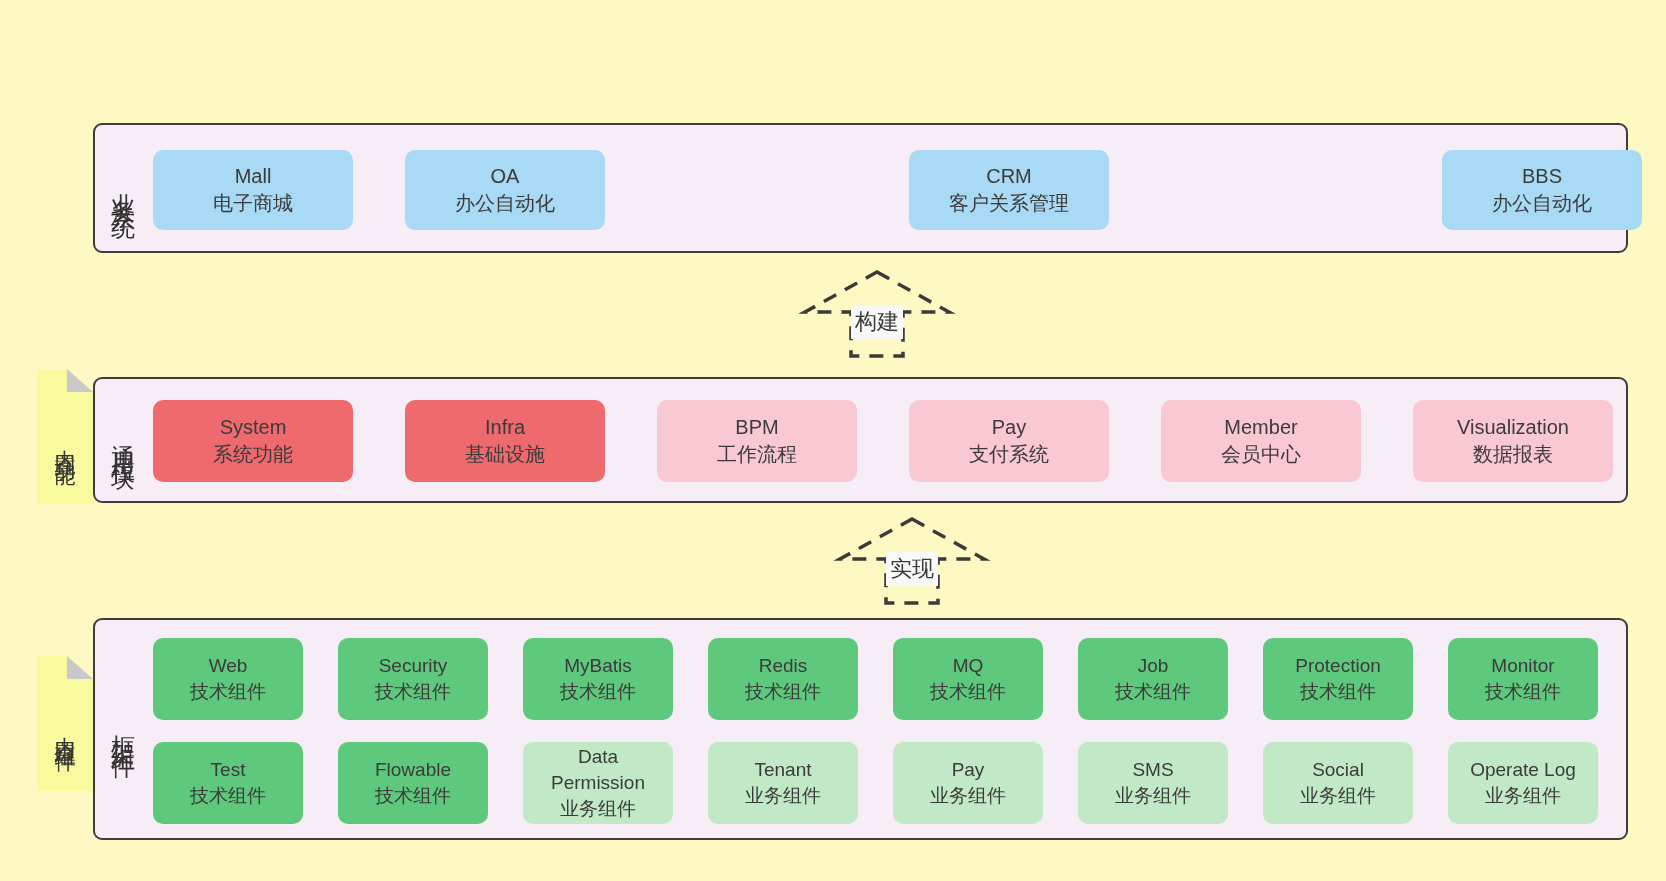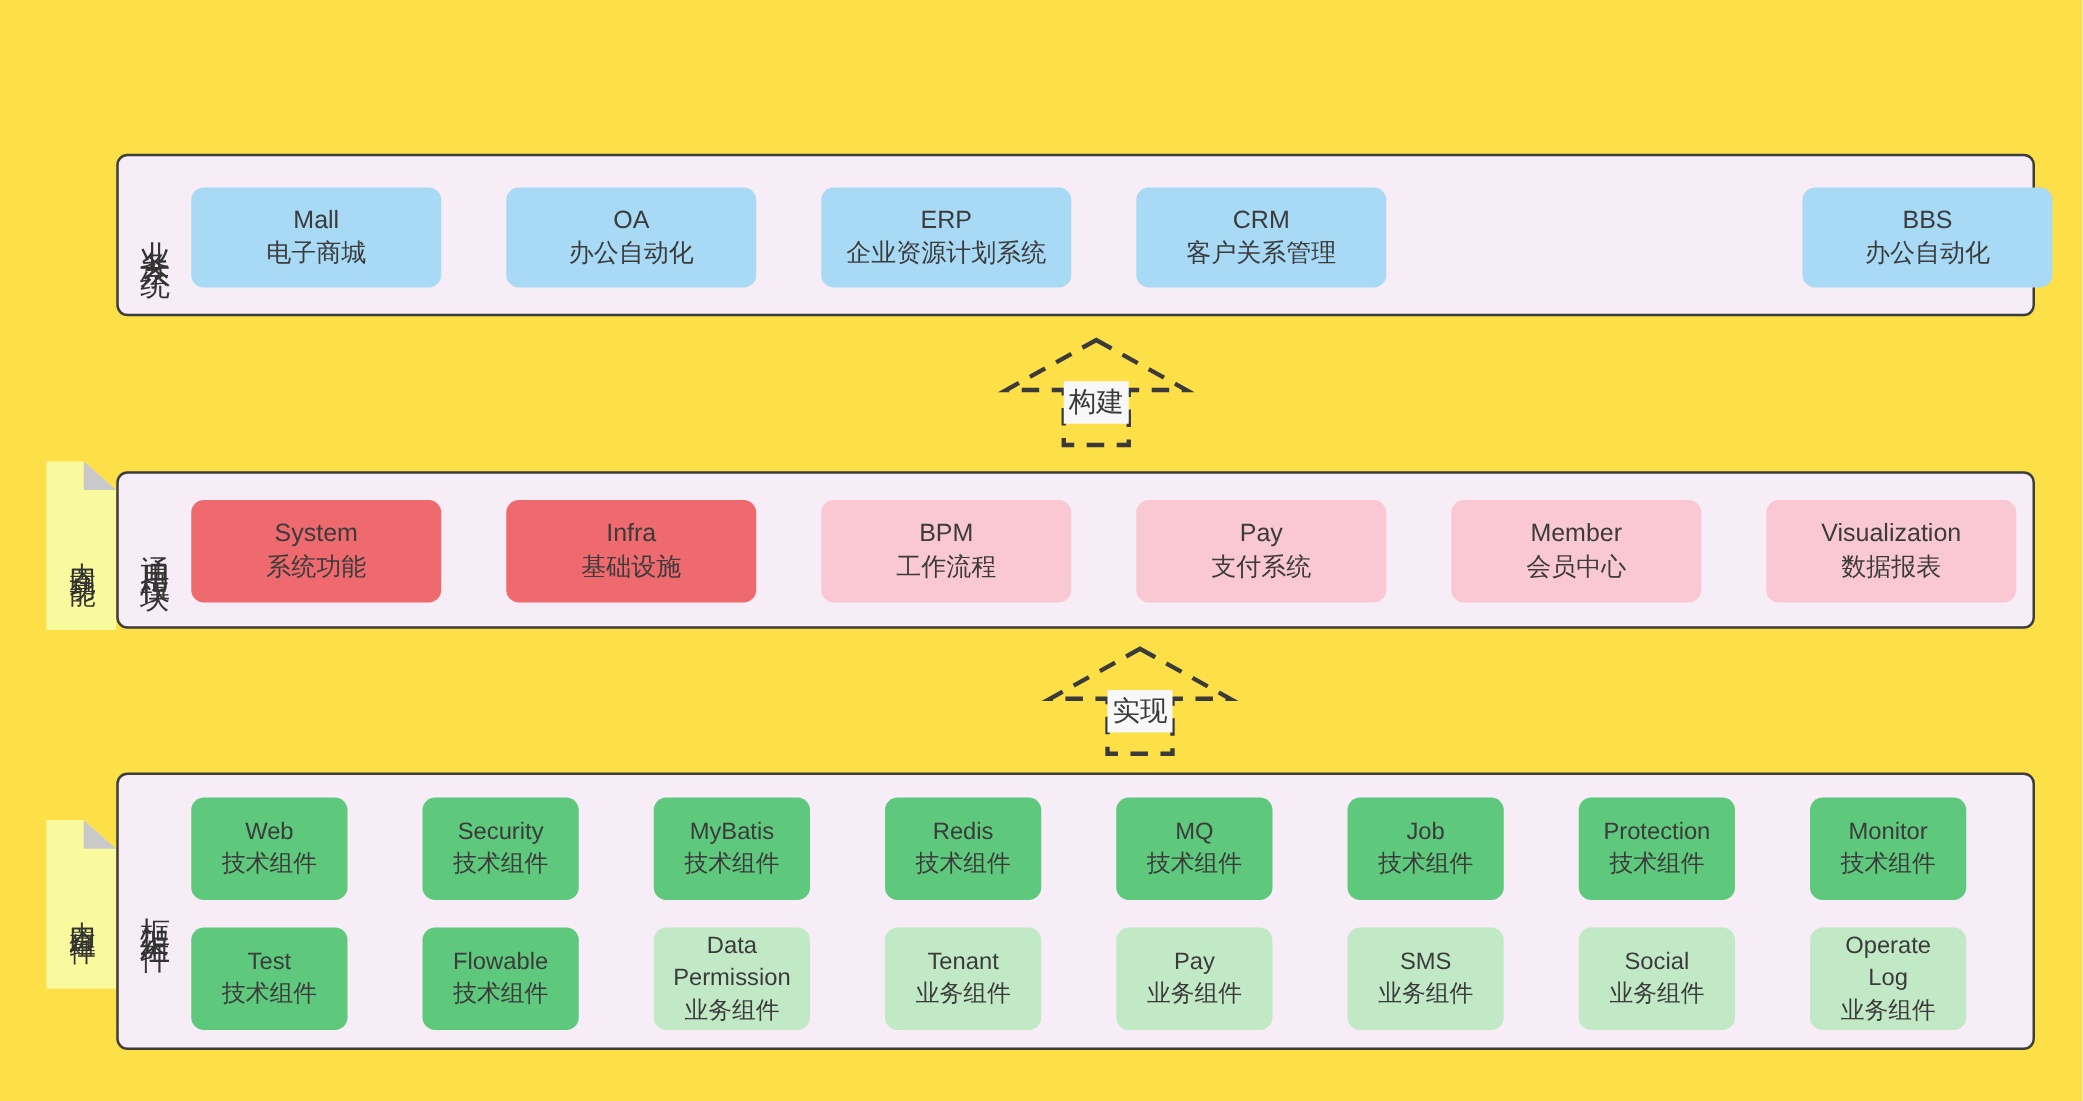--- a/index.html
+++ b/index.html
@@ -1,30 +1,30 @@
 <!DOCTYPE html>
 <html><head>
 <meta charset="utf-8">
 <style>
   html,body{margin:0;padding:0;background:#f8f8f8;font-family:"Liberation Sans","DejaVu Sans",sans-serif;color:#3b3b3b;}
-  .canvas{position:relative;width:1666px;height:881px;background:#fde047;overflow:hidden;}
+  .canvas{position:relative;width:1666px;height:881px;background:#fef9c3;overflow:hidden;}
 
   .band{position:absolute;left:93px;width:1535px;background:#f7edf7;border:2px solid #3d3d3d;border-radius:9px;box-sizing:border-box;}
   #band1{top:123px;height:130px;}
   #band2{top:377px;height:126px;}
   #band3{top:618px;height:222px;}
 
   .band-label{position:absolute;left:12px;top:50%;transform:translateY(-50%);
     writing-mode:vertical-rl;text-orientation:upright;font-size:24px;letter-spacing:7px;color:#333;white-space:nowrap;}
 
   .node{position:absolute;border-radius:10px;display:flex;flex-direction:column;align-items:center;justify-content:center;
     text-align:center;line-height:27px;font-size:20px;padding:0 10px;box-sizing:border-box;}
   .n1{width:200px;height:80px;top:25px;}
   .n2{width:200px;height:82px;top:21px;justify-content:center;}
-  .n3{width:125px;height:82px;font-size:19px;line-height:26px;}
+  .n3{width:150px;height:82px;font-size:19px;line-height:26px;}
   .r1{top:18px;} .r2{top:122px;}
   .en{display:block;} .zh{display:block;}
 
   .blue{background:#a8daf5;}
   .red{background:#ee6a6e;}
   .pink{background:#f9c8d2;}
   .green{background:#5ec87c;}
   .green-light{background:#c2e9c6;}
 
   .note{position:absolute;left:37px;width:56px;height:135px;}
@@ -47,24 +47,20 @@
 
   <div class="band" id="band1">
     <div class="band-label">业务系统</div>
     <div class="node n1 blue" style="left:58px">
       <span class="en">Mall</span>
       <span class="zh">电子商城</span>
     </div>
     <div class="node n1 blue" style="left:310px">
       <span class="en">OA</span>
       <span class="zh">办公自动化</span>
-    </div>
-    <div class="node n1 blue" style="left:562px">
-      <span class="en">ERP</span>
-      <span class="zh">企业资源计划系统</span>
     </div>
     <div class="node n1 blue" style="left:814px">
       <span class="en">CRM</span>
       <span class="zh">客户关系管理</span>
     </div>
     <div class="node n1 blue" style="left:1347px">
       <span class="en">BBS</span>
       <span class="zh">办公自动化</span>
     </div>
   </div>

